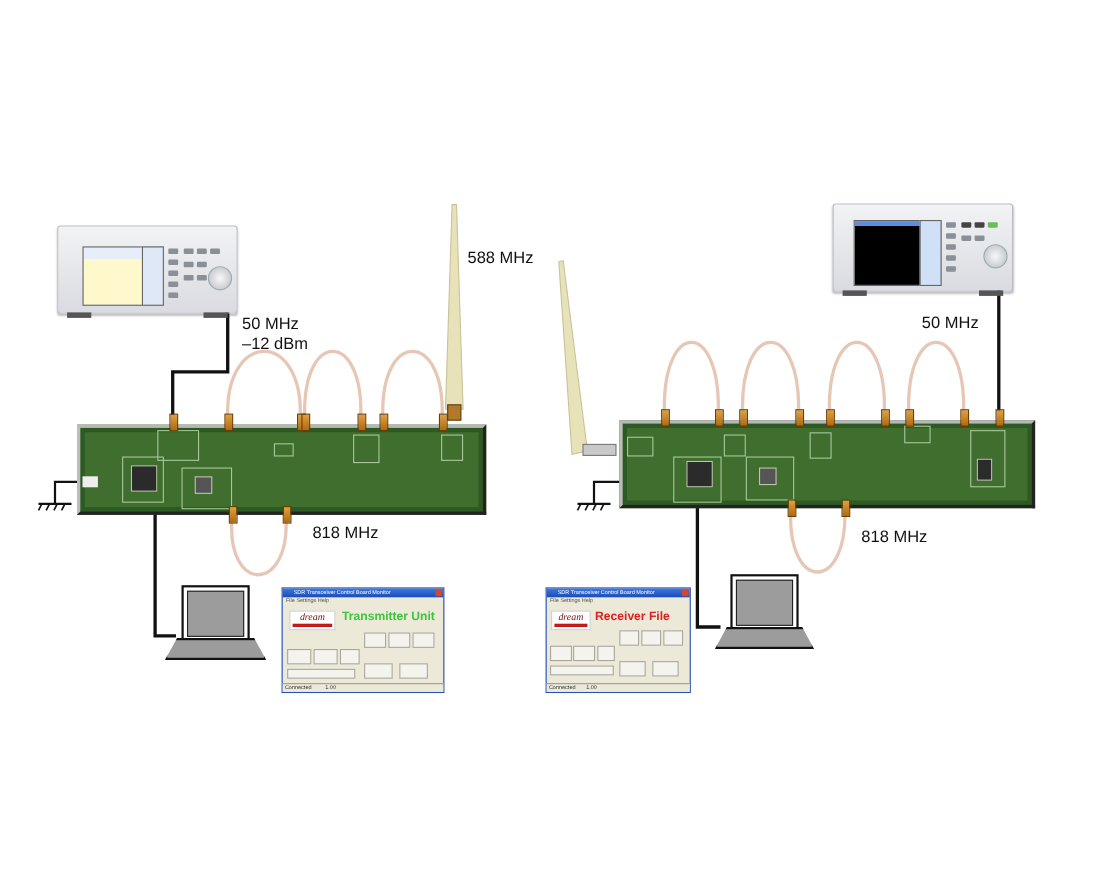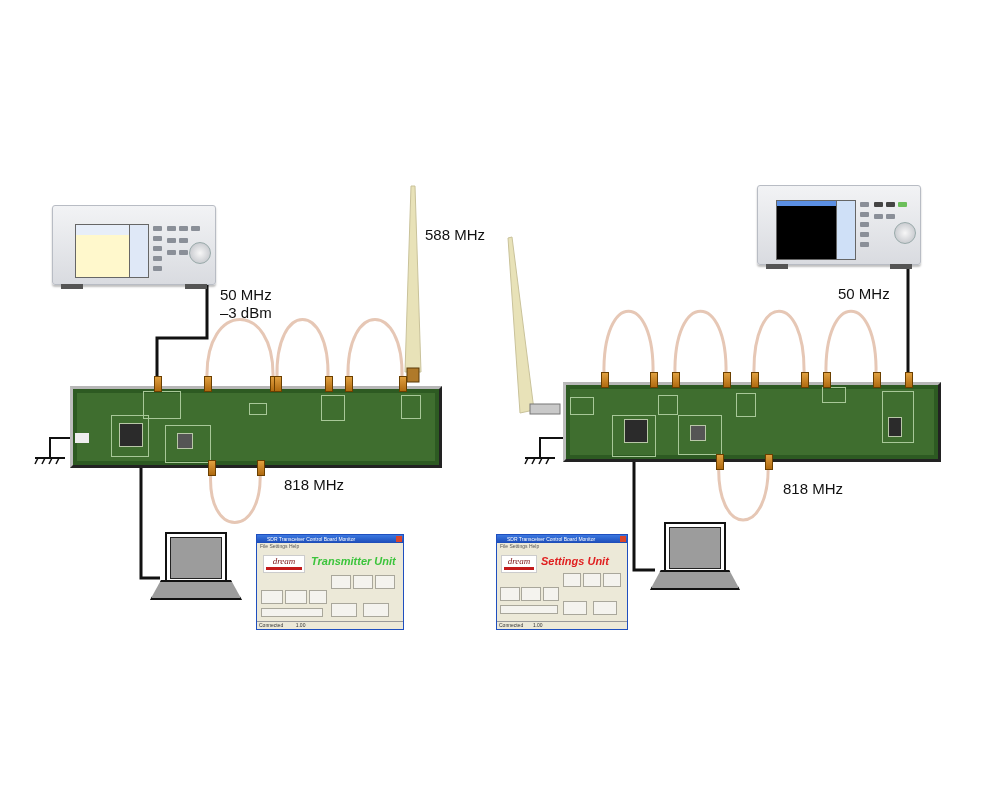--- a/index.html
+++ b/index.html
@@ -13,21 +13,21 @@
   .instr .foot { position:absolute; bottom:-5px; width:22px; height:5px; background:#555; }
   .board { position:absolute; background:#3f6e2f; border:3px solid #222; border-top-color:#b7b7b7; border-left-color:#bdbdbd; box-shadow:inset 0 0 0 4px #2d5a22; }
   .chip { position:absolute; background:#2b2b2b; border:1px solid #b9c8a8; }
   .zone { position:absolute; border:1px solid #a8c898; }
   .conn { position:absolute; width:6px; height:14px; background:linear-gradient(#e0a040,#b06a10); border:1px solid #6a3f00; }
   .gui { position:absolute; background:#ece9d8; border:1px solid #1f4fbf; font-size:6px; color:#555; }
   .gui .titlebar { height:8px; background:linear-gradient(#3b78e0,#1c4cb8); color:#fff; font-size:5px; line-height:8px; padding-left:10px; position:relative; }
   .gui .titlebar .x { position:absolute; right:1px; top:1px; width:6px; height:6px; background:#d9452b; }
   .gui .logo { position:absolute; left:6px; top:20px; width:40px; height:16px; background:#fff; border:1px solid #ccc; font-family:"Liberation Serif", serif; font-style:italic; font-size:9px; color:#7a1010; text-align:center; line-height:11px; }
   .gui .logo::after { content:""; position:absolute; left:2px; right:2px; bottom:2px; height:3px; background:#c41a1a; }
-  .gui .unit { position:absolute; left:54px; top:20px; font-size:13px; font-weight:bold;font-style:italic; }
+  .gui .unit { position:absolute; left:54px; top:20px; font-size:13px; font-weight:bold; }
   .gui .btn { position:absolute; background:#f4f3ee; border:1px solid #a9a79b; }
   .gui .status { position:absolute; left:0; right:0; bottom:0; height:7px; border-top:1px solid #999; background:#ece9d8; font-size:5px; line-height:7px; padding-left:2px; color:#333; }
   .laptop-screen { position:absolute; background:#fff; border:2px solid #111; }
   .laptop-screen .inner { position:absolute; left:3px; top:3px; right:3px; bottom:3px; background:#9c9c9c; border:1px solid #222; }
   .laptop-base { position:absolute; background:#9c9c9c; border:2px solid #111; clip-path:polygon(12% 0,88% 0,100% 100%,0 100%); }
   svg.overlay { position:absolute; left:0; top:0; }
 </style>
 </head>
 <body>
 
@@ -95,21 +95,21 @@
     <div class="key" style="left:138px;top:20px"></div>
   <div class="key" style="left:114px;top:32px"></div>
     <div class="key" style="left:126px;top:32px"></div>
   <div class="key" style="left:114px;top:44px"></div>
     <div class="key" style="left:126px;top:44px"></div>
   <div class="knob" style="left:136px;top:36px;width:20px;height:20px;"></div>
   <div class="foot" style="left:8px"></div>
     <div class="foot" style="right:8px"></div>
 </div>
 <div class="label" style="left:220px;top:286px;">50 MHz</div>
-<div class="label" style="left:220px;top:304px;">–3 dBm</div>
+<div class="label" style="left:220px;top:304px;">–12 dBm</div>
 
 <div class="label" style="left:425px;top:226px;">588 MHz</div>
 
 <div class="board" style="left:70px;top:386px;width:366px;height:76px;">
   <div class="zone" style="left:70px;top:2px;width:36px;height:26px;"></div>
   <div class="chip" style="left:46px;top:34px;width:22px;height:22px;"></div>
   <div class="zone" style="left:38px;top:26px;width:36px;height:40px;"></div>
   <div class="zone" style="left:92px;top:36px;width:44px;height:36px;"></div>
   <div class="chip" style="left:104px;top:44px;width:14px;height:14px;background:#555;"></div>
   <div class="zone" style="left:176px;top:14px;width:16px;height:10px;"></div>
@@ -200,21 +200,21 @@
   <div class="laptop-screen" style="left:664px;top:522px;width:58px;height:48px;">
       <div class="inner"></div>
     </div>
   <div class="laptop-base" style="left:650px;top:570px;width:86px;height:16px;"></div>
 </div>
 
 <div class="gui" style="left:496px;top:534px;width:130px;height:94px;">
   <div class="titlebar"><span>SDR Transceiver Control Board Monitor</span><span class="x"></span></div>
   <div style="padding-left:3px;font-size:5px;">File  Settings  Help</div>
   <div class="logo" style="left:4px;width:34px;">dream</div>
-  <div class="unit" style="left:44px;color:#e02020;font-size:11px;">Settings Unit</div>
+  <div class="unit" style="left:44px;color:#e02020;font-size:11px;">Receiver File</div>
   <div class="btn" style="left:3px;top:52px;width:18px;height:12px;"></div>
   <div class="btn" style="left:24px;top:52px;width:18px;height:12px;"></div>
   <div class="btn" style="left:46px;top:52px;width:14px;height:12px;"></div>
   <div class="btn" style="left:66px;top:38px;width:16px;height:12px;"></div>
   <div class="btn" style="left:86px;top:38px;width:16px;height:12px;"></div>
   <div class="btn" style="left:106px;top:38px;width:16px;height:12px;"></div>
   <div class="btn" style="left:3px;top:70px;width:56px;height:7px;"></div>
   <div class="btn" style="left:66px;top:66px;width:22px;height:12px;"></div>
   <div class="btn" style="left:96px;top:66px;width:22px;height:12px;"></div>
   <div class="status"><span>Connected</span> &nbsp; &nbsp; &nbsp; <span>1.00</span></div>

